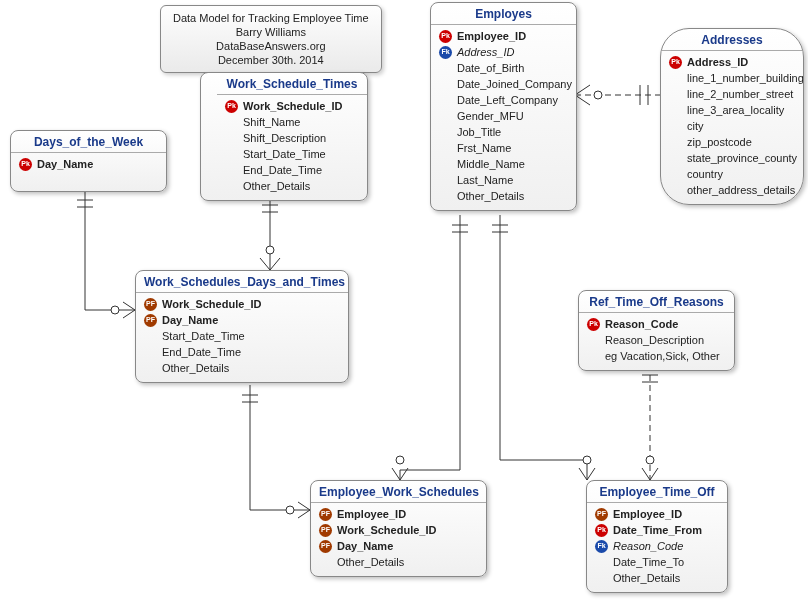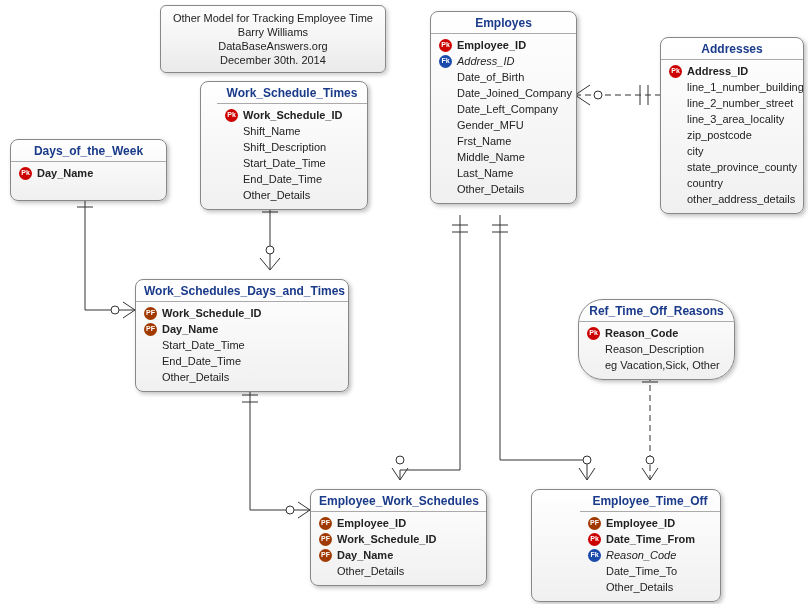--- a/index.html
+++ b/index.html
@@ -12,21 +12,20 @@
     height: 604px;
     position: relative;
   }
   .entity {
     position: absolute;
     background: linear-gradient(to bottom, #ffffff 0%, #f0f0f0 100%);
     border: 1px solid #888;
     border-radius: 8px;
     box-shadow: 2px 2px 4px rgba(0,0,0,0.25);
     overflow: hidden;
-    margin-top: 9px;
   }
   .entity-title {
     text-align: center;
     font-weight: bold;
     color: #1a3a8a;
     padding: 4px 8px 3px 8px;
     border-bottom: 1px solid #aaa;
     font-size: 12px;
   }
   .entity-body {
@@ -154,21 +153,21 @@
     <line x1="650" y1="365" x2="650" y2="480" stroke-dasharray="6,4"></line>
     <line x1="642" y1="375" x2="658" y2="375"></line>
     <line x1="642" y1="382" x2="658" y2="382"></line>
     <line x1="642" y1="468" x2="650" y2="480"></line>
     <line x1="658" y1="468" x2="650" y2="480"></line>
     <circle cx="650" cy="460" r="4" fill="#fff"></circle>
   </g>
 </svg>
 
 <div class="info-box" style="left:160px; top:5px;">
-  <div>Other Model for Tracking Employee Time</div>
+  <div>Data Model for Tracking Employee Time</div>
   <div>Barry Williams</div>
   <div>DataBaseAnswers.org</div>
   <div>December 30th. 2014</div>
 </div>
 
 <div class="entity" style="left:430px; top:2px; width:145px;">
   <div class="entity-title">Employes</div>
   <div class="entity-body">
       <div class="attr-row">
         <span class="key-badge pk">Pk</span>
@@ -189,63 +188,67 @@
       <div class="attr-row">
         <span class="blank-key"></span>
         <span class="attr-name">Date_Left_Company</span>
       </div>
       <div class="attr-row">
         <span class="blank-key"></span>
         <span class="attr-name">Gender_MFU</span>
       </div>
       <div class="attr-row">
         <span class="blank-key"></span>
+        <span class="attr-name">Job_Title</span>
+      </div>
+      <div class="attr-row">
+        <span class="blank-key"></span>
         <span class="attr-name">Frst_Name</span>
       </div>
       <div class="attr-row">
         <span class="blank-key"></span>
         <span class="attr-name">Middle_Name</span>
       </div>
       <div class="attr-row">
         <span class="blank-key"></span>
         <span class="attr-name">Last_Name</span>
       </div>
       <div class="attr-row">
         <span class="blank-key"></span>
         <span class="attr-name">Other_Details</span>
       </div>
     </div>
 </div>
 
-<div class="entity" style="left:660px; top:28px; width:142px;">
+<div class="entity" style="left:660px; top:28px; width:142px;border-radius:29px;">
   <div class="entity-title">Addresses</div>
   <div class="entity-body">
       <div class="attr-row">
         <span class="key-badge pk">Pk</span>
         <span class="attr-name bold">Address_ID</span>
       </div>
       <div class="attr-row">
         <span class="blank-key"></span>
         <span class="attr-name">line_1_number_building</span>
       </div>
       <div class="attr-row">
         <span class="blank-key"></span>
         <span class="attr-name">line_2_number_street</span>
       </div>
       <div class="attr-row">
         <span class="blank-key"></span>
         <span class="attr-name">line_3_area_locality</span>
       </div>
       <div class="attr-row">
         <span class="blank-key"></span>
+        <span class="attr-name">city</span>
+      </div>
+      <div class="attr-row">
+        <span class="blank-key"></span>
         <span class="attr-name">zip_postcode</span>
-      </div>
-      <div class="attr-row">
-        <span class="blank-key"></span>
-        <span class="attr-name">city</span>
       </div>
       <div class="attr-row">
         <span class="blank-key"></span>
         <span class="attr-name">state_province_county</span>
       </div>
       <div class="attr-row">
         <span class="blank-key"></span>
         <span class="attr-name">country</span>
       </div>
       <div class="attr-row">
@@ -317,21 +320,21 @@
         <span class="blank-key"></span>
         <span class="attr-name">End_Date_Time</span>
       </div>
       <div class="attr-row">
         <span class="blank-key"></span>
         <span class="attr-name">Other_Details</span>
       </div>
     </div>
 </div>
 
-<div class="entity" style="left:578px; top:290px; width:155px;border-radius:25px;">
+<div class="entity" style="left:578px; top:290px; width:155px;">
   <div class="entity-title">Ref_Time_Off_Reasons</div>
   <div class="entity-body">
       <div class="attr-row">
         <span class="key-badge pk">Pk</span>
         <span class="attr-name bold">Reason_Code</span>
       </div>
       <div class="attr-row">
         <span class="blank-key"></span>
         <span class="attr-name">Reason_Description</span>
       </div>
@@ -357,21 +360,21 @@
         <span class="key-badge pf">PF</span>
         <span class="attr-name bold">Day_Name</span>
       </div>
       <div class="attr-row">
         <span class="blank-key"></span>
         <span class="attr-name">Other_Details</span>
       </div>
     </div>
 </div>
 
-<div class="entity" style="left:531px; top:480px; width:140px;padding-left:48px;">
+<div class="entity" style="left:586px; top:480px; width:140px;">
   <div class="entity-title">Employee_Time_Off</div>
   <div class="entity-body">
       <div class="attr-row">
         <span class="key-badge pf">PF</span>
         <span class="attr-name bold">Employee_ID</span>
       </div>
       <div class="attr-row">
         <span class="key-badge pk">Pk</span>
         <span class="attr-name bold">Date_Time_From</span>
       </div>

